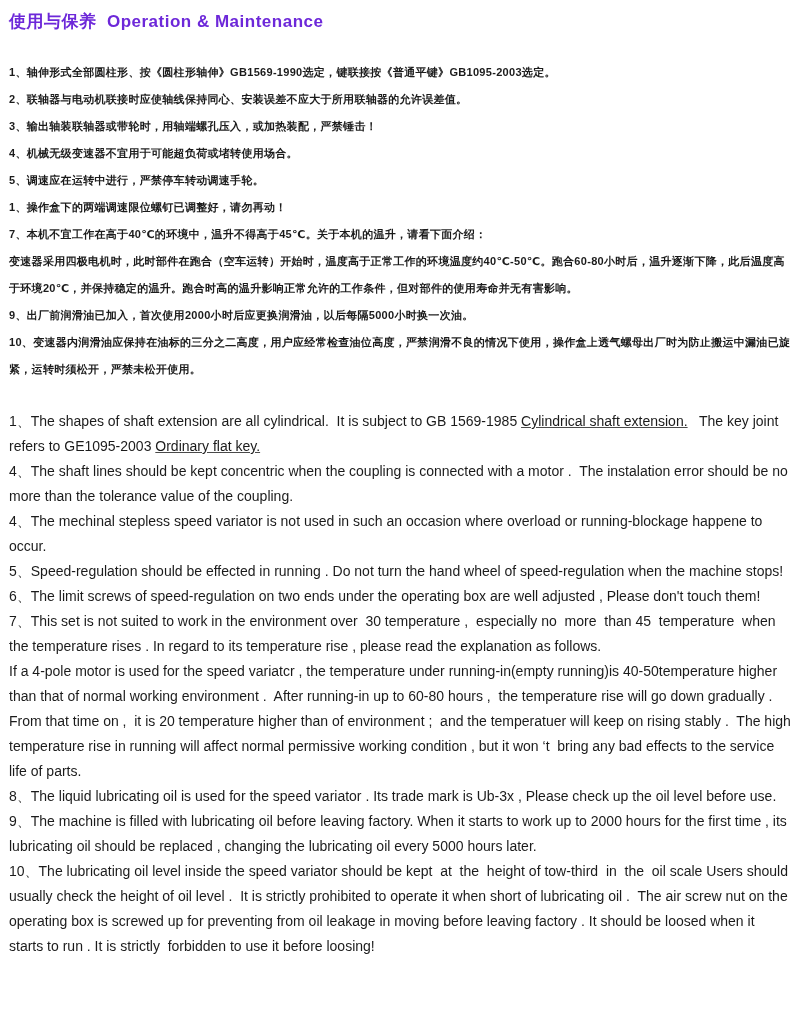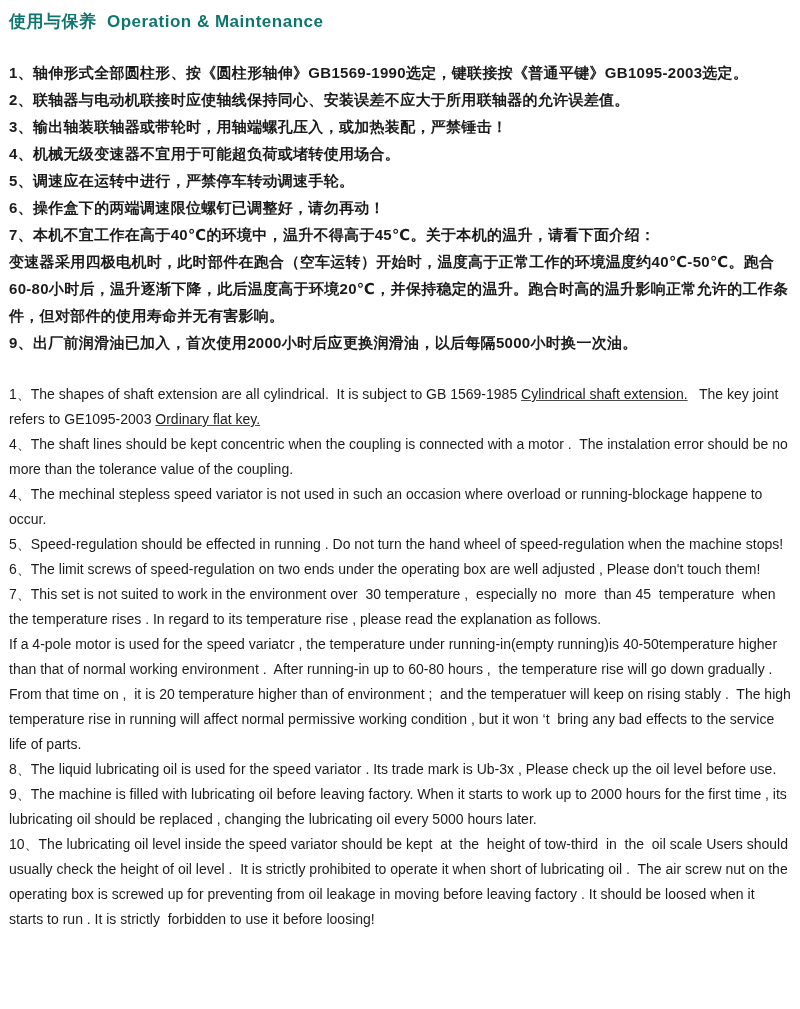--- a/index.html
+++ b/index.html
@@ -13,30 +13,30 @@
     box-sizing: border-box;
   }
   .page {
     padding: 8px 8px 0 9px;
     box-sizing: border-box;
   }
   .page-title {
     font-size: 17px;
     font-weight: bold;
     letter-spacing: 0.5px;
-    color: #0f766e;
+    color: #6d28d9;
     margin: 2px 0 0 0;
     white-space: pre-wrap;
   }
   .section { margin: 0; }
   .section-cn { margin-top: 26px; }
   .section-en { margin-top: 26px; }
   .section-cn p {
     margin: 0;
-    font-size: 15px;
+    font-size: 11px;
     font-weight: bold;
     line-height: 27px;
     letter-spacing: 0.3px;
     white-space: pre-wrap;
     color: #1b1b1b;
   }
   .section-en p {
     margin: 0;
     font-size: 14px;
     font-weight: normal;
@@ -55,24 +55,25 @@
 
 <div class="page">
   <h1 class="page-title">使用与保养  Operation &amp; Maintenance</h1>
 
   <div class="section section-cn">
       <p><span>1、轴伸形式全部圆柱形、按《圆柱形轴伸》GB1569-1990选定，键联接按《普通平键》GB1095-2003选定。</span></p>
       <p><span>2、联轴器与电动机联接时应使轴线保持同心、安装误差不应大于所用联轴器的允许误差值。</span></p>
       <p><span>3、输出轴装联轴器或带轮时，用轴端螺孔压入，或加热装配，严禁锤击！</span></p>
       <p><span>4、机械无级变速器不宜用于可能超负荷或堵转使用场合。</span></p>
       <p><span>5、调速应在运转中进行，严禁停车转动调速手轮。</span></p>
-      <p><span>6、操作盒下的两端调速限位螺钉已调整好，请勿再动！</span></p>
+      <p><span>1、操作盒下的两端调速限位螺钉已调整好，请勿再动！</span></p>
       <p><span>7、本机不宜工作在高于40℃的环境中，温升不得高于45℃。关于本机的温升，请看下面介绍：</span></p>
       <p><span>变速器采用四极电机时，此时部件在跑合（空车运转）开始时，温度高于正常工作的环境温度约40℃-50℃。跑合60-80小时后，温升逐渐下降，此后温度高于环境20℃，并保持稳定的温升。跑合时高的温升影响正常允许的工作条件，但对部件的使用寿命并无有害影响。</span></p>
       <p><span>9、出厂前润滑油已加入，首次使用2000小时后应更换润滑油，以后每隔5000小时换一次油。</span></p>
+      <p><span>10、变速器内润滑油应保持在油标的三分之二高度，用户应经常检查油位高度，严禁润滑不良的情况下使用，操作盒上透气螺母出厂时为防止搬运中漏油已旋紧，运转时须松开，严禁未松开使用。</span></p>
     </div>
 
   <div class="section section-en">
       <p><span>1、The shapes of shaft extension are all cylindrical.  It is subject to GB 1569-1985 </span><span class="u">Cylindrical shaft extension.</span><span>   The key joint refers to GE1095-2003 </span><span class="u">Ordinary flat key.</span></p>
       <p><span>4、The shaft lines should be kept concentric when the coupling is connected with a motor .  The instalation error should be no more than the tolerance value of the coupling.</span></p>
       <p><span>4、The mechinal stepless speed variator is not used in such an occasion where overload or running-blockage happene to occur.</span></p>
       <p><span>5、Speed-regulation should be effected in running . Do not turn the hand wheel of speed-regulation when the machine stops!</span></p>
       <p><span>6、The limit screws of speed-regulation on two ends under the operating box are well adjusted , Please don't touch them!</span></p>
       <p><span>7、This set is not suited to work in the environment over  30 temperature ,  especially no  more  than 45  temperature  when the temperature rises . In regard to its temperature rise , please read the explanation as follows.</span></p>
       <p><span>If a 4-pole motor is used for the speed variatcr , the temperature under running-in(empty running)is 40-50temperature higher than that of normal working environment .  After running-in up to 60-80 hours ,  the temperature rise will go down gradually .  From that time on ,  it is 20 temperature higher than of environment ;  and the temperatuer will keep on rising stably .  The high  temperature rise in running will affect normal permissive working condition , but it won ‘t  bring any bad effects to the service life of parts.</span></p>

